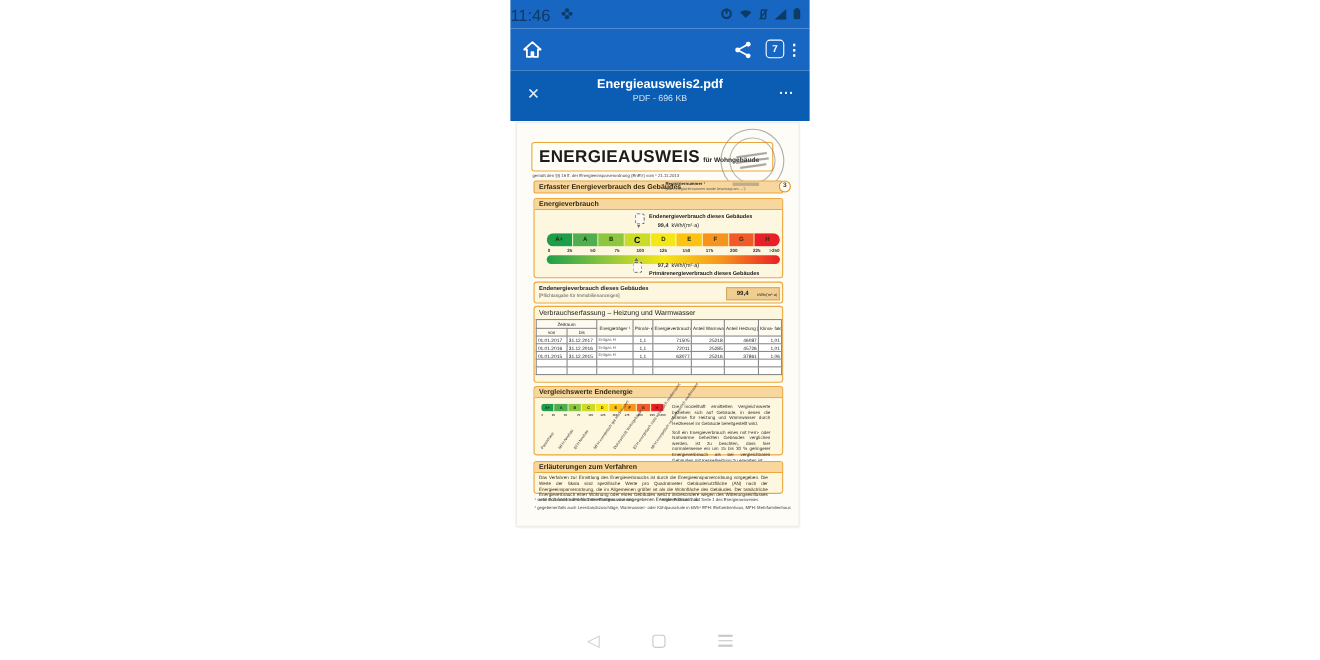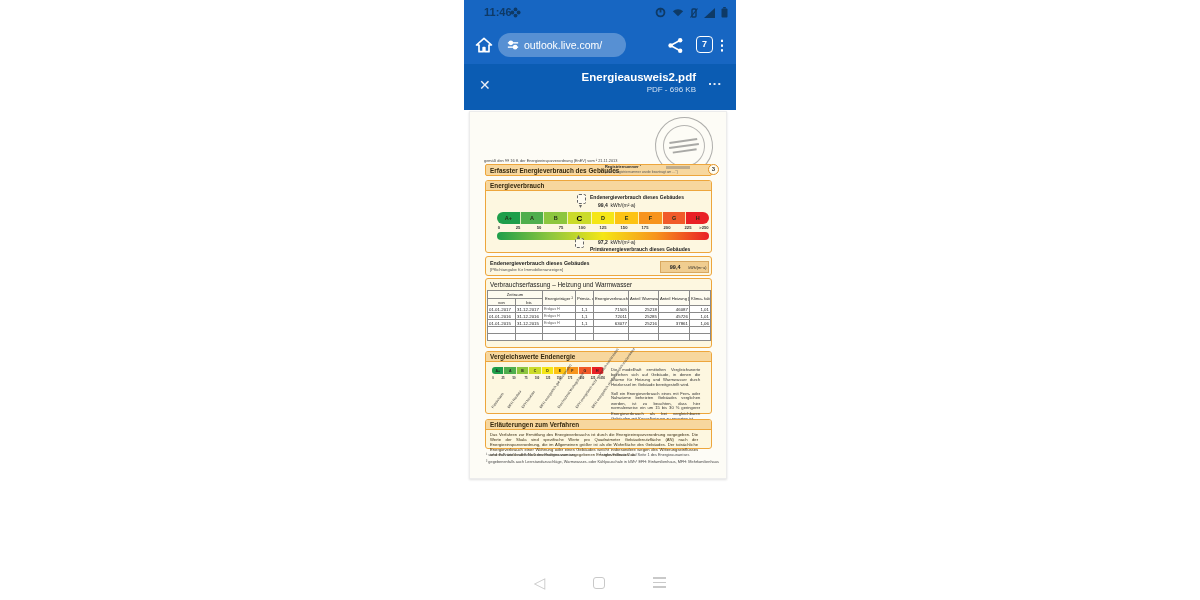--- a/index.html
+++ b/index.html
@@ -1,37 +1,37 @@
 <!DOCTYPE html>
 <html><head>
 <meta charset="utf-8">
 <style>
   * { margin:0; padding:0; box-sizing:border-box; }
   html,body { width:1200px; height:600px; background:#fff; font-family:"Liberation Sans", sans-serif; overflow:hidden; }
   .screen { position:absolute; left:464px; top:0; width:272px; height:600px; background:#fff; }
 
   
   .statusbar { position:absolute; left:0; top:0; width:272px; height:26px; background:#1766c2; color:#0b2e55; display:flex; align-items:center; }
-  .statusbar .time { position:absolute; left:20px; top:6px; font-size:11px; color:#0e3a66; font-weight:bold; }
+  .statusbar .time { position:absolute; left:0; top:6px; font-size:15px; color:#0e3a66; font-weight:normal; }
   .pinwheel { position:absolute; left:46px; top:7px; }
   .st-right { position:absolute; right:8px; top:7px; display:flex; gap:6px; align-items:center; }
 
   
   .browserbar { position:absolute; left:0; top:26px; width:272px; height:38px; background:#1766c2; }
   .home-btn { position:absolute; left:10px; top:9px; width:20px; height:20px; }
   .urlpill { position:absolute; left:34px; top:7px; width:128px; height:24px; background:rgba(255,255,255,0.28); border-radius:12px; display:flex; align-items:center; padding-left:9px; }
   .urltext { color:#fff; font-size:10.5px; margin-left:5px; white-space:nowrap; }
   .share-btn { position:absolute; left:203px; top:11px; }
   .tab-btn { position:absolute; left:232px; top:10px; width:17px; height:17px; border:1.6px solid #fff; border-radius:4px; color:#fff; font-size:9px; font-weight:bold; text-align:center; line-height:14px; }
   .menu-btn { position:absolute; left:251px; top:7px; color:#fff; font-size:14px; font-weight:bold; width:12px; text-align:center; line-height:24px;}
 
   
   .pdfbar { position:absolute; left:0; top:64px; width:272px; height:46px; background:#0b5cb3; color:#fff; }
   .pdf-close { position:absolute; left:15px; top:13px; font-size:14px; color:#e8eef7; cursor:pointer; }
-  .pdf-titlebox { position:absolute; left:40px; right:40px; top:7px; text-align:right; }
+  .pdf-titlebox { position:absolute; left:40px; right:40px; top:7px; text-align:center; }
   .pdf-title { font-size:11.5px; font-weight:bold; color:#fff; }
   .pdf-sub { font-size:8px; color:#cfe0f2; margin-top:2px; }
   .pdf-more { position:absolute; right:14px; top:9px; font-size:13px; font-weight:bold; color:#e8eef7; letter-spacing:1px; }
 
   
   .page { position:absolute; left:5px; top:111px; width:258px; height:368px; background:#fdfcf6; border:1px solid #ececec; box-shadow:0 1px 2px rgba(0,0,0,0.12); font-size:5px; color:#222; }
   .obox { position:absolute; border:1.5px solid #eda63c; border-radius:3px; background:#fdf7e0; }
   .obar { background:#f7d79e; color:#33270e; font-weight:bold; }
 
   .doc-titlebox { left:13px; top:17px; width:220px; height:27px; background:#fefdf6; display:flex; align-items:center; padding-left:6px; }
@@ -156,33 +156,20 @@
         </span>
     </span>
   </div>
 
   <div class="browserbar">
     <span class="home-btn">
       <svg width="20" height="20" viewBox="0 0 24 24">
           <path d="M12 4 L3 12 h3 v8 h5 v-5 h2 v5 h5 v-8 h3 Z" fill="none" stroke="#fff" stroke-width="2" stroke-linejoin="round"></path>
         </svg>
     </span>
-    <div class="urlpill">
-      <span>
-        <svg width="12" height="12" viewBox="0 0 14 14">
-            <g stroke="#fff" stroke-width="1.6" fill="#fff">
-              <line x1="1" y1="4.5" x2="13" y2="4.5"></line>
-              <circle cx="4.5" cy="4.5" r="1.9"></circle>
-              <line x1="1" y1="9.5" x2="13" y2="9.5"></line>
-              <circle cx="9.5" cy="9.5" r="1.9"></circle>
-            </g>
-          </svg>
-      </span>
-      <span class="urltext">outlook.live.com/</span>
-    </div>
     <span class="share-btn">
       <svg width="17" height="17" viewBox="0 0 20 20">
           <g fill="#fff">
             <circle cx="15.5" cy="3.8" r="2.6"></circle>
             <circle cx="4.2" cy="10" r="2.6"></circle>
             <circle cx="15.5" cy="16.2" r="2.6"></circle>
             <line x1="4.2" y1="10" x2="15.5" y2="3.8" stroke="#fff" stroke-width="1.8"></line>
             <line x1="4.2" y1="10" x2="15.5" y2="16.2" stroke="#fff" stroke-width="1.8"></line>
           </g>
         </svg>
@@ -195,20 +182,24 @@
     <span class="pdf-close">✕</span>
     <div class="pdf-titlebox">
       <div class="pdf-title">Energieausweis2.pdf</div>
       <div class="pdf-sub">PDF - 696 KB</div>
     </div>
     <span class="pdf-more">...</span>
   </div>
 
   <div class="page">
 
+    <div class="obox doc-titlebox">
+      <span class="doc-title">ENERGIEAUSWEIS</span>
+      <span class="doc-title-suffix">für Wohngebäude</span>
+    </div>
     <div class="doc-subline">gemäß den §§ 16 ff. der Energieeinsparverordnung (EnEV) vom ¹  21.11.2013</div>
 
     <div class="stamp">
       <div class="inner"></div>
       <div class="l" style="top:22px; width:28px;"></div>
       <div class="l" style="top:27px; width:30px; left:13px;"></div>
       <div class="l" style="top:32px; width:24px; left:16px;"></div>
     </div>
 
     <div class="sec1bar obar">

